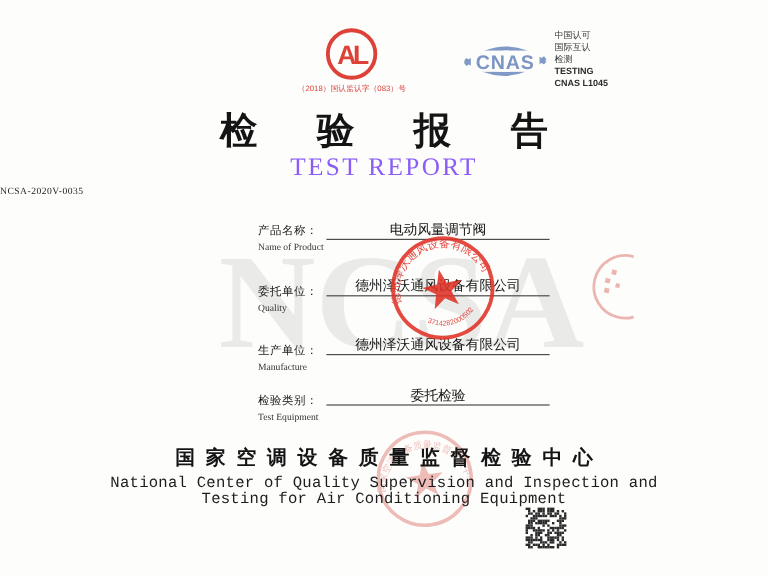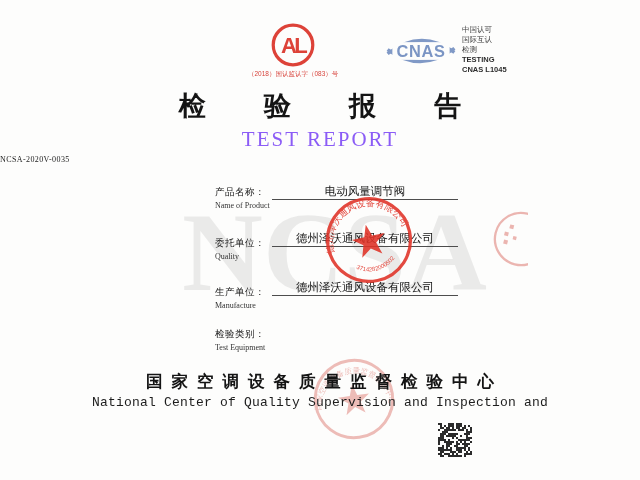--- a/index.html
+++ b/index.html
@@ -19,21 +19,21 @@
   .ilac{left:328px;top:23px;}
   .ilac svg{width:50px;height:50px;display:block;}
   .cnas{left:383px;top:36px;}
   .cnas svg{width:76px;height:30px;display:block;}
   .accred{left:462px;top:25px;font-family:"Liberation Sans",sans-serif;
           font-size:7.5px;line-height:10px;color:#3a3a3a;}
   .accred .b{font-weight:bold;color:#2d2d2d;}
 
   
   .title-zh{position:absolute;top:88px;left:0;width:100%;text-align:center;z-index:2;
-            font-family:Liberation Mono, monospace;font-size:27px;font-weight:bold;
+            font-family:Liberation Serif, serif;font-size:31px;font-weight:bold;
             letter-spacing:21px;color:#141414;}
   .title-zh span{margin-right:-21px;}
   .title-en{position:absolute;top:127px;left:0;width:100%;text-align:center;z-index:2;
             font-size:21px;letter-spacing:2px;color:#8b5cf6;}
   .report-no{position:absolute;top:155px;left:0;width:100%;text-align:left;z-index:2;
              font-size:8px;letter-spacing:.4px;color:#222;}
 
   
   .watermark{position:absolute;left:182px;top:196px;z-index:0;
              font-family:Liberation Serif, serif;font-weight:bold;
@@ -125,20 +125,21 @@
   <div class="frow" style="top:286px">
     <div class="lbl-zh">生产单位：</div>
     <div class="lbl-en">Manufacture</div>
   </div>
   <div class="value-line" style="top:280px">德州泽沃通风设备有限公司</div>
 
   <div class="frow" style="top:328px">
     <div class="lbl-zh">检验类别：</div>
     <div class="lbl-en">Test Equipment</div>
   </div>
+  <div class="value-line" style="top:322px">委托检验</div>
 
   <svg class="stamp-main" viewBox="0 0 100 100">
     <circle cx="50" cy="50" r="45" fill="none" stroke="#e03227" stroke-width="3.5"></circle>
     <polygon fill="#e03227" points="50,33 54.4,45.9 68.1,46.1 57.1,54.3 61.2,67.4 50,59.5 38.8,67.4 42.9,54.3 31.9,46.1 45.6,45.9"></polygon>
     <path id="arcTop" d="M 11,62 A 40,40 0 1 1 89,62" fill="none"></path>
     <text font-size="10" fill="#e03227" font-family="Liberation Sans,sans-serif">
       <textPath href="#arcTop" startOffset="6">德州泽沃通风设备有限公司</textPath>
     </text>
     <path id="arcBot" d="M 24,72 A 34,34 0 0 0 76,72" fill="none"></path>
     <text font-size="6.5" fill="#e03227" font-family="Liberation Sans,sans-serif">
@@ -160,20 +161,21 @@
       <circle cx="50" cy="50" r="45" fill="none" stroke="#d4544a" stroke-width="4"></circle>
       <rect x="26" y="30" width="7" height="7" fill="#d4544a"></rect>
       <rect x="20" y="44" width="7" height="7" fill="#d4544a"></rect>
       <rect x="22" y="58" width="7" height="7" fill="#d4544a"></rect>
       <rect x="36" y="48" width="6" height="6" fill="#d4544a"></rect>
     </svg>
   </div>
 
   <div class="org-zh"><span>国家空调设备质量监督检验中心</span></div>
   <div class="org-en org-en1">National Center of Quality Supervision and Inspection and</div>
+  <div class="org-en org-en2">Testing for Air Conditioning Equipment</div>
 
   <div class="qr">
       <i class="on"></i>
       <i class="on"></i>
       <i class=""></i>
       <i class=""></i>
       <i class=""></i>
       <i class="on"></i>
       <i class="on"></i>
       <i class="on"></i>

